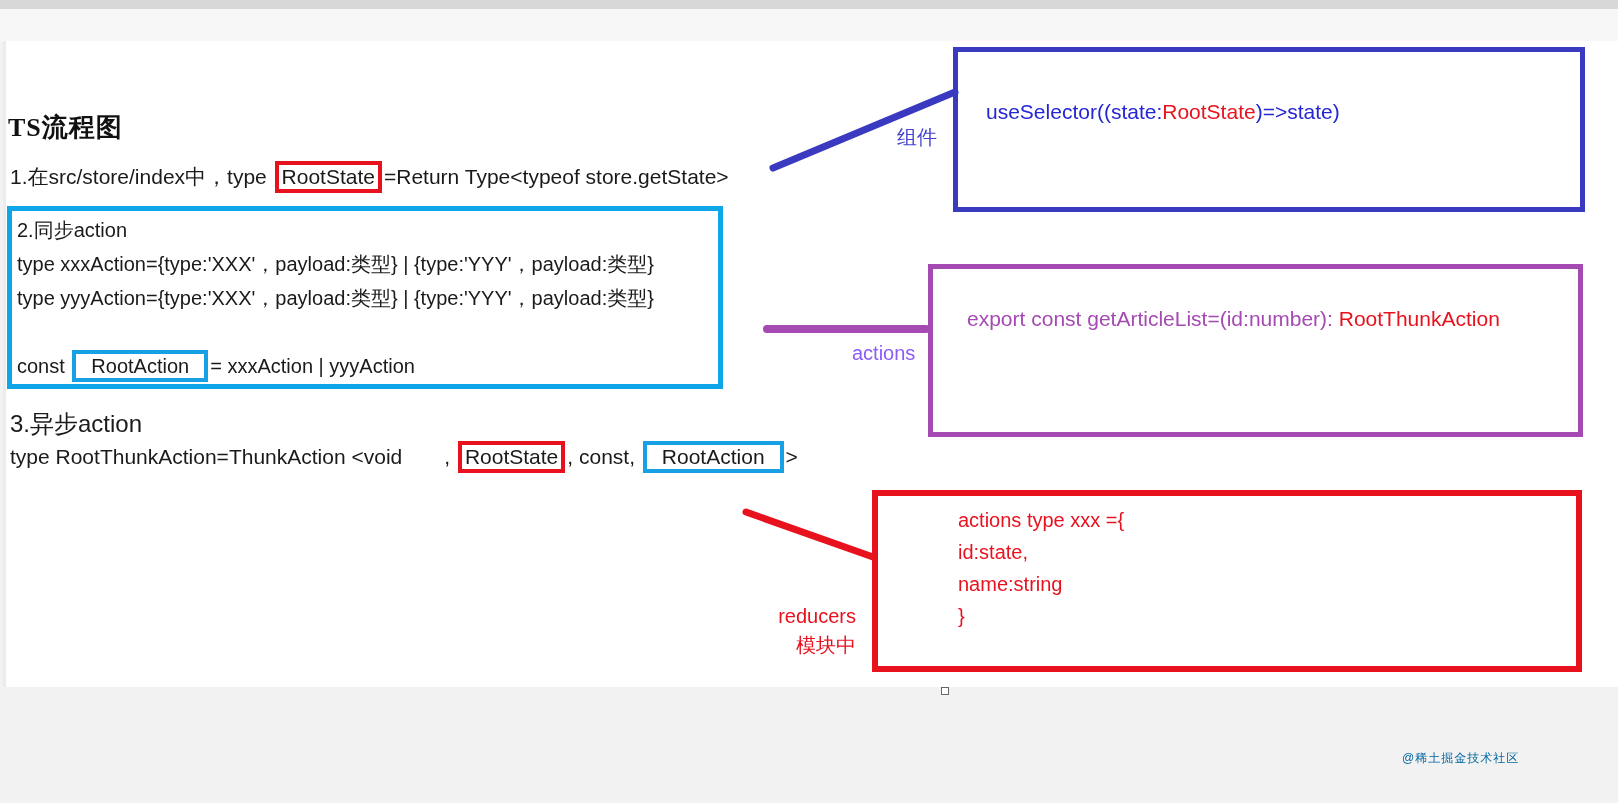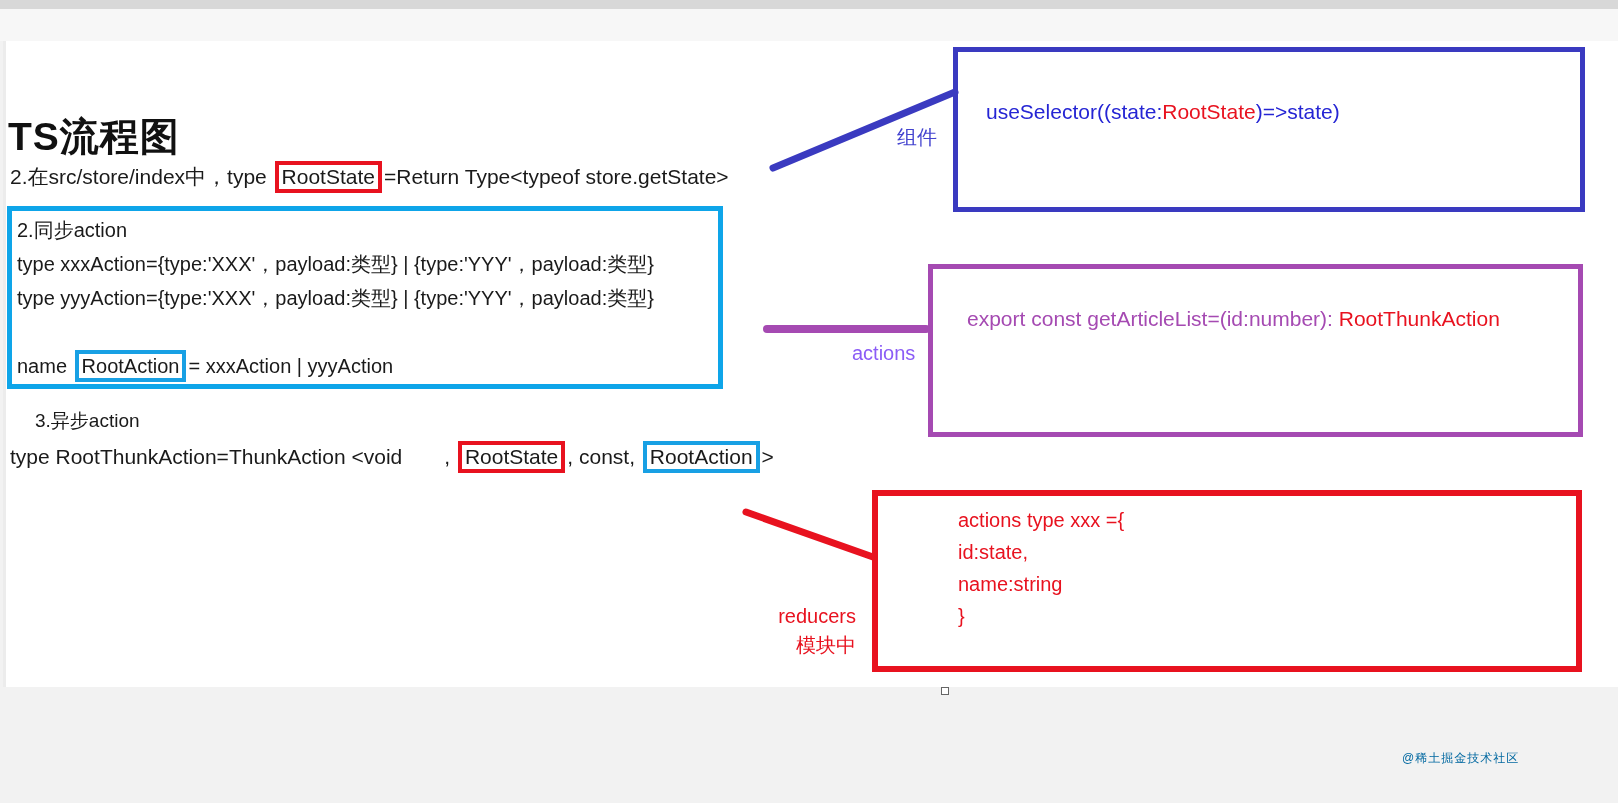--- a/index.html
+++ b/index.html
@@ -6,29 +6,29 @@
   body{
     width:1618px;height:803px;position:relative;overflow:hidden;
     background:#f2f2f2;
     font-family:"Liberation Sans","DejaVu Sans",sans-serif;
     color:#1a1a1a;
   }
   .abs{position:absolute;}
   #topbar{left:0;top:0;width:1618px;height:9px;background:#d8d8d8;}
   #subbar{left:0;top:9px;width:1618px;height:32px;background:#f7f7f7;}
   #canvas{left:3px;top:41px;width:1615px;height:646px;background:#ffffff;border-left:3px solid #ececec;}
-  #page-title{left:8px;top:110px;font-size:39px;font-weight:600;letter-spacing:1px;color:#111;}
+  #page-title{left:8px;top:110px;font-size:26px;font-weight:600;letter-spacing:1px;color:#111;font-family:Liberation Serif, serif;}
   .codeline{font-size:21px;white-space:nowrap;}
   #line1{left:10px;top:161px;}
   .hl-red{display:inline-block;border:4px solid #e8121f;padding:0 3px;margin:0 2px;line-height:24px;}
-  .hl-cyan{display:inline-block;border:4px solid #18a0e4;padding:0 3px;margin:0 2px;line-height:24px;}
+  .hl-cyan{display:inline-block;border:4px solid #18a0e4;padding:0 15px;margin:0 2px;line-height:24px;}
   #graybox{left:7px;top:206px;width:701px;height:171px;border:5px solid #0ea5e9;padding:2px 0 0 5px;}
   #graybox .codeline{position:static;line-height:34px;font-size:20px;}
   .blankline{height:34px;}
-  #sec3-heading{left:10px;top:408px;font-size:19px;margin-left:25px;}
+  #sec3-heading{left:10px;top:408px;font-size:24px;}
   #thunkline{left:10px;top:441px;}
   .gap42{display:inline-block;width:42px;}
   
   #component-box{left:953px;top:47px;width:622px;height:155px;border:5px solid #3a3ac0;}
   #component-box .code{position:absolute;left:28px;top:48px;font-size:21px;color:#2525d4;white-space:nowrap;}
   #component-label{left:897px;top:124px;font-size:20px;color:#4343cf;}
   #actions-box{left:928px;top:264px;width:645px;height:163px;border:5px solid #a54ab2;}
   #actions-box .code{position:absolute;left:34px;top:38px;font-size:21px;color:#a54ab2;white-space:nowrap;}
   #actions-label{left:852px;top:342px;font-size:20px;color:#8b5cf6;text-align:center;}
   #reducers-box{left:872px;top:490px;width:698px;height:170px;border:6px solid #e8121f;}
@@ -42,30 +42,30 @@
 </head>
 <body>
 
 <div class="abs" id="topbar"></div>
 <div class="abs" id="subbar"></div>
 <div class="abs" id="canvas"></div>
 
 <div class="abs" id="page-title">TS流程图</div>
 
 <div class="abs codeline" id="line1">
-  <span>2.在src/store/index中，type </span><span class="hl-red">RootState</span><span>=Return Type&lt;typeof store.getState&gt;</span>
+  <span>1.在src/store/index中，type </span><span class="hl-red">RootState</span><span>=Return Type&lt;typeof store.getState&gt;</span>
 </div>
 
 <div class="abs" id="graybox">
   <div class="codeline">2.同步action</div>
   <div class="codeline">type xxxAction={type:'XXX'，payload:类型} | {type:'YYY'，payload:类型}</div>
   <div class="codeline">type yyyAction={type:'XXX'，payload:类型} | {type:'YYY'，payload:类型}</div>
   <div class="blankline"></div>
   <div class="codeline">
-    <span>name </span><span class="hl-cyan">RootAction</span><span>= xxxAction | yyyAction</span>
+    <span>const </span><span class="hl-cyan">RootAction</span><span>= xxxAction | yyyAction</span>
   </div>
 </div>
 
 <div class="abs codeline" id="sec3-heading">3.异步action</div>
 <div class="abs codeline" id="thunkline">
   <span>type RootThunkAction=ThunkAction &lt;void</span><span class="gap42"></span><span>, </span><span class="hl-red">RootState</span><span>, const, </span><span class="hl-cyan">RootAction</span><span>&gt;</span>
 </div>
 
 <svg class="abs" id="lines-svg">
   <line x1="773" y1="168" x2="955" y2="92" stroke="#3a3ac0" stroke-width="7" stroke-linecap="round"></line>

